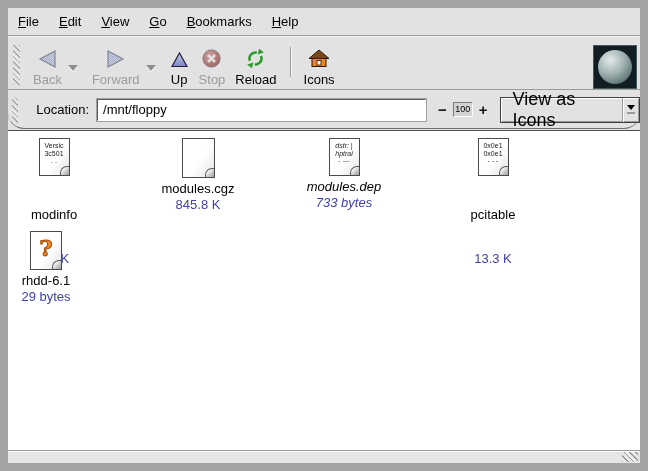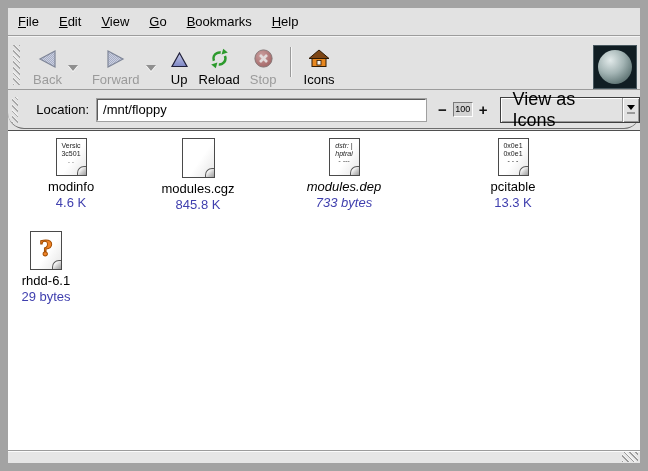--- a/index.html
+++ b/index.html
@@ -167,44 +167,44 @@
             </linearGradient>
           </defs>
           <polygon points="9.5,2 17,15.5 2,15.5" fill="url(#gu)" stroke="#20203a" stroke-width="1.2"></polygon>
         </svg>
       </span>
       <span class="tb-label">Up</span>
     </div>
 
     <div class="tb-btn">
       <span class="tb-icon">
-        <svg width="21" height="21" viewBox="0 0 21 21">
-          <circle cx="10.5" cy="10.5" r="6" fill="none" stroke="#2c9a2c" stroke-width="2.6" stroke-dasharray="12.5 6.3" transform="rotate(-25 10.5 10.5)"></circle>
-          <polygon points="14.2,0.8 18.8,4.6 12.6,6.4" fill="#2c9a2c"></polygon>
-          <polygon points="6.8,20.2 2.2,16.4 8.4,14.6" fill="#2c9a2c"></polygon>
-        </svg>
-      </span>
-      <span class="tb-label">Reload</span>
-    </div>
-
-    <div class="tb-btn">
-      <span class="tb-icon">
         <svg width="21" height="21" viewBox="0 0 21 21" opacity="0.8">
           <defs>
             <radialGradient id="gs" cx="0.38" cy="0.32" r="0.8">
               <stop offset="0" stop-color="#c59090"></stop>
                 <stop offset="1" stop-color="#8f4040"></stop>
             </radialGradient>
           </defs>
           <circle cx="10.5" cy="10.5" r="8.6" fill="url(#gs)" stroke="#6e5a5a" stroke-width="1"></circle>
           <line x1="7" y1="7" x2="14" y2="14" stroke="#e2dada" stroke-width="2.6"></line>
           <line x1="14" y1="7" x2="7" y2="14" stroke="#e2dada" stroke-width="2.6"></line>
         </svg>
       </span>
       <span class="tb-label disabled">Stop</span>
+    </div>
+
+    <div class="tb-btn">
+      <span class="tb-icon">
+        <svg width="21" height="21" viewBox="0 0 21 21">
+          <circle cx="10.5" cy="10.5" r="6" fill="none" stroke="#2c9a2c" stroke-width="2.6" stroke-dasharray="12.5 6.3" transform="rotate(-25 10.5 10.5)"></circle>
+          <polygon points="14.2,0.8 18.8,4.6 12.6,6.4" fill="#2c9a2c"></polygon>
+          <polygon points="6.8,20.2 2.2,16.4 8.4,14.6" fill="#2c9a2c"></polygon>
+        </svg>
+      </span>
+      <span class="tb-label">Reload</span>
     </div>
 
     <div class="tb-sep"></div>
 
     <div class="tb-btn">
       <span class="tb-icon">
         <svg width="22" height="20" viewBox="0 0 22 20">
           <polygon points="11,1 21,9.5 1,9.5" fill="#7d4514" stroke="#2e1a05" stroke-width="1"></polygon>
           <rect x="4" y="9.5" width="14" height="8" fill="#e8871e" stroke="#2e1a05" stroke-width="1"></rect>
           <rect x="9" y="11.5" width="4" height="4.5" fill="#f8f4ec" stroke="#2e1a05" stroke-width="0.8"></rect>
@@ -229,21 +229,21 @@
       <span class="view-btn-label">View as Icons</span>
       <span class="view-btn-arrow">
         <span class="opt-arrow"></span>
         <span class="opt-bar"></span>
       </span>
     </div>
   </div>
 
   <div class="content">
 
-    <div class="file-item" style="left:21px; top:7px; width:84px;">
+    <div class="file-item" style="left:4px; top:7px; width:84px;gap:28px;">
       <div class="page">
         <div class="preview"><span>Versic</span><br><span>3c501</span><br><span>. .</span></div>
         <div class="fold"></div>
       </div>
       <span class="file-name">modinfo</span>
       <span class="file-size">4.6 K</span>
     </div>
 
     <div class="file-item" style="left:130px; top:7px; width:120px;">
       <div class="page" style="width:33px; height:40px;">
@@ -255,21 +255,21 @@
 
     <div class="file-item" style="left:276px; top:7px; width:120px;font-style:italic;">
       <div class="page">
         <div class="preview"><span>dstr: |</span><br><span>hptrai</span><br><span>- ---</span></div>
         <div class="fold"></div>
       </div>
       <span class="file-name">modules.dep</span>
       <span class="file-size">733 bytes</span>
     </div>
 
-    <div class="file-item" style="left:445px; top:7px; width:120px;">
+    <div class="file-item" style="left:425px; top:7px; width:120px;gap:28px;">
       <div class="page">
         <div class="preview"><span>0x0e1</span><br><span>0x0e1</span><br><span>- - -</span></div>
         <div class="fold"></div>
       </div>
       <span class="file-name">pcitable</span>
       <span class="file-size">13.3 K</span>
     </div>
 
     <div class="file-item" style="left:0px; top:100px; width:76px;">
       <div class="page" style="width:32px; height:39px; padding-top:2px;">

